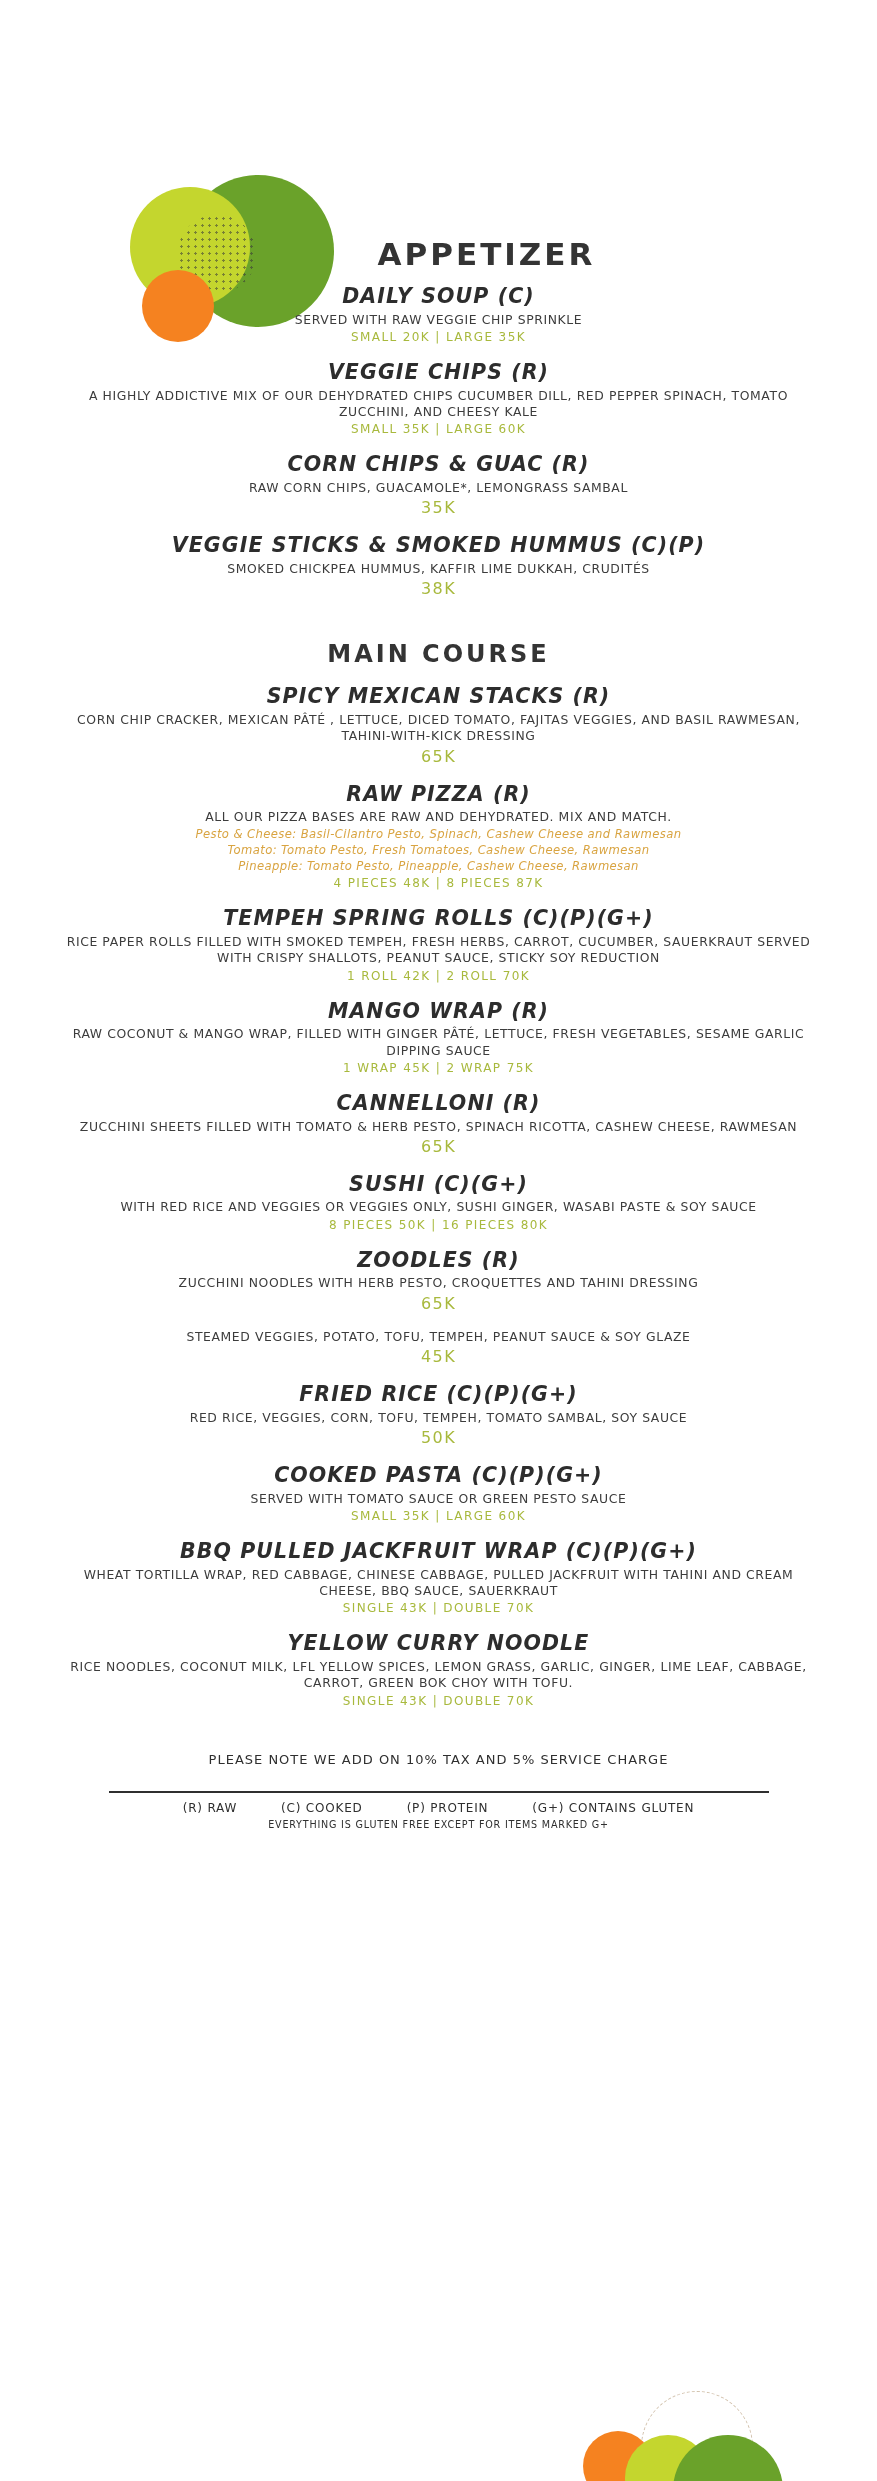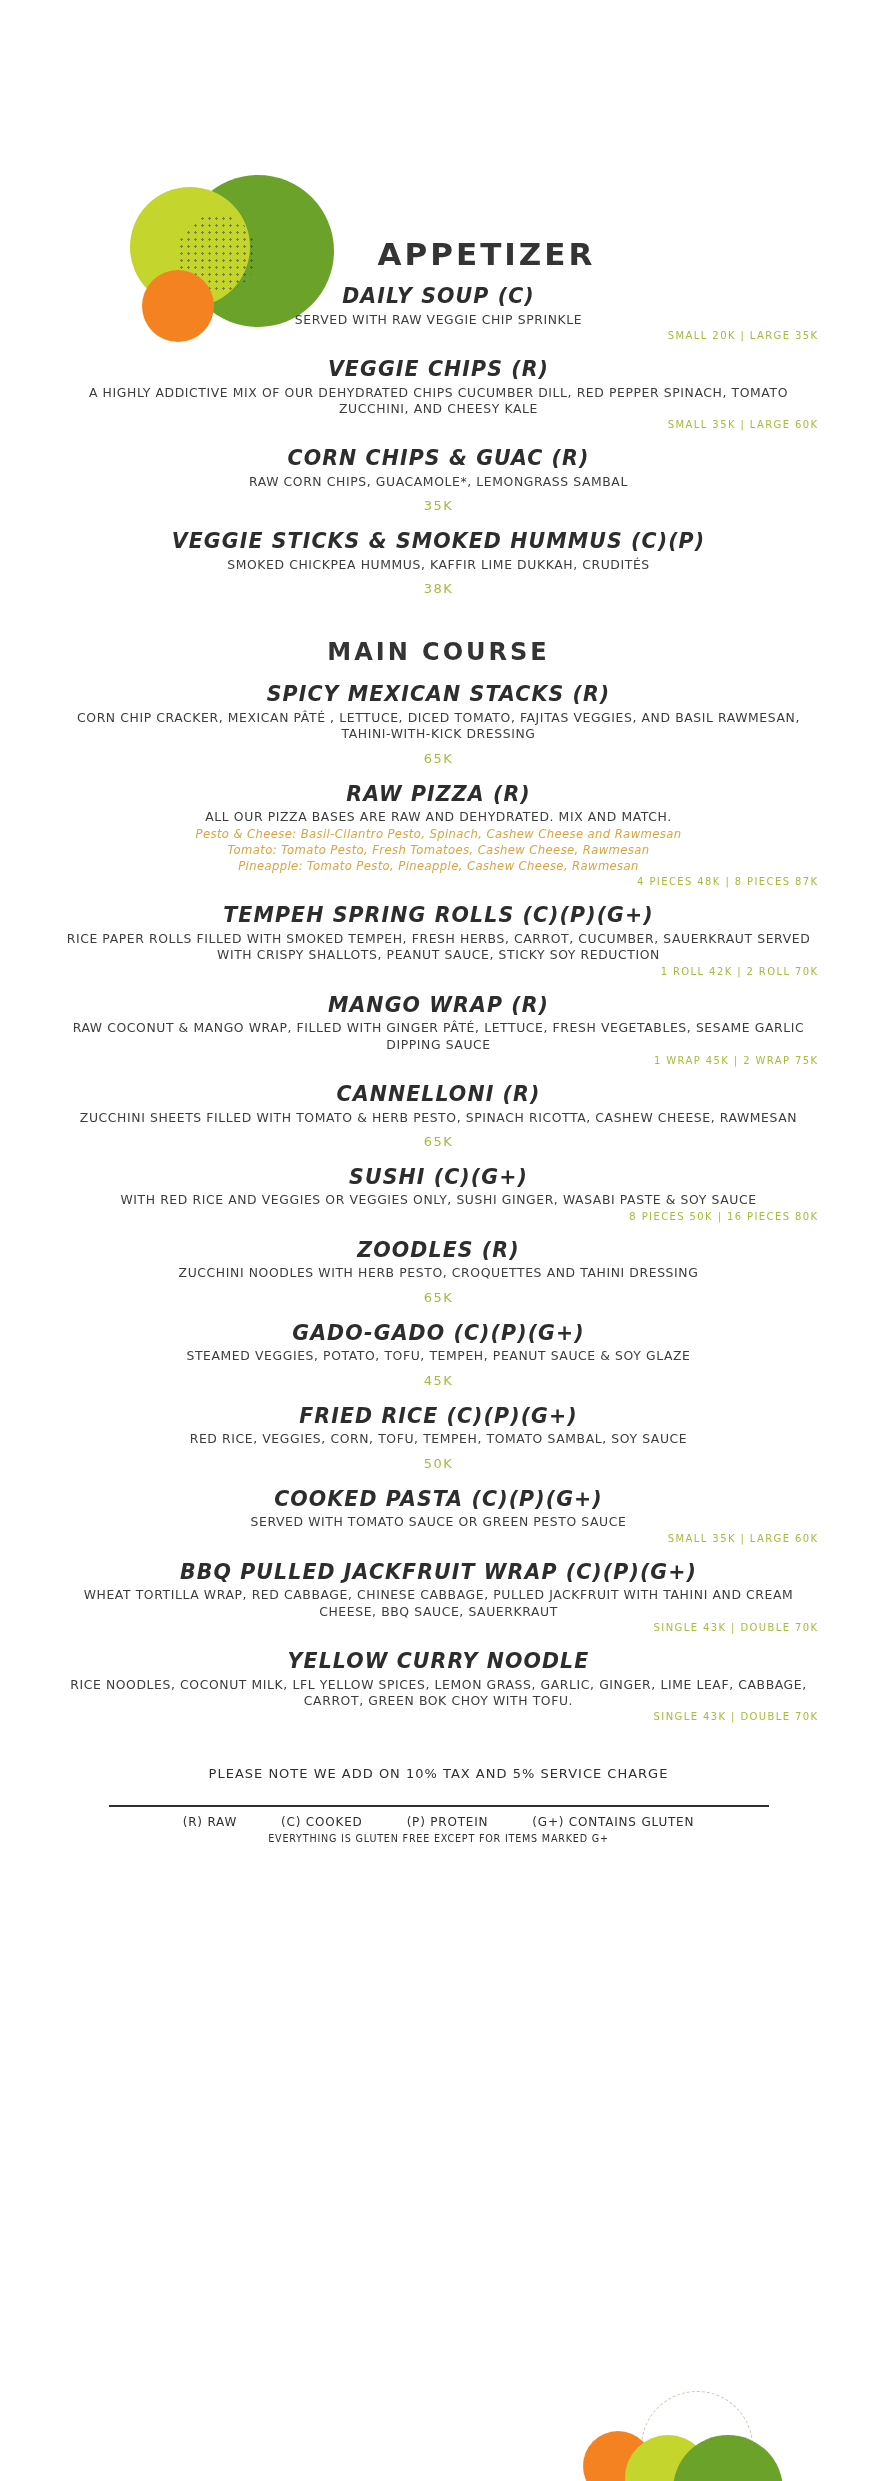--- a/index.html
+++ b/index.html
@@ -172,31 +172,30 @@
     text-transform: uppercase;
   }
   .item-note {
     font-size: 11.6px;
     font-style: italic;
     color: #d9a441;
     letter-spacing: .4px;
     line-height: 1.4;
   }
   .item-variants {
-    font-size: 10px;
+    font-size: 12px;
     letter-spacing: 1.4px;
     color: #a8b93d;
     margin-top: 2px;
-    text-align: right;
   }
   .item-price {
-    font-size: 13px;
+    font-size: 16px;
     letter-spacing: 1.4px;
     color: #a8b93d;
-    margin-top: 8px;
+    margin-top: 2px;
   }
 
   
   .footer {
     margin: 44px auto 0 auto;
     width: 660px;
     text-align: center;
     position: relative;
     z-index: 3;
   }
@@ -311,21 +310,20 @@
       <div class="item-variants">8 PIECES  50K   |   16 PIECES  80K</div>
     </div>
 
     <div class="item">
       <div class="item-name">ZOODLES (R)</div>
       <div class="item-desc">ZUCCHINI NOODLES WITH HERB PESTO, CROQUETTES AND TAHINI DRESSING</div>
       <div class="item-price">65K</div>
     </div>
 
     <div class="item">
-      <div class="item-name">GADO-GADO (C)(P)(G+)</div>
       <div class="item-desc">STEAMED VEGGIES, POTATO, TOFU, TEMPEH, PEANUT SAUCE &amp; SOY GLAZE</div>
       <div class="item-price">45K</div>
     </div>
 
     <div class="item">
       <div class="item-name">FRIED RICE (C)(P)(G+)</div>
       <div class="item-desc">RED RICE, VEGGIES, CORN, TOFU, TEMPEH, TOMATO SAMBAL, SOY SAUCE</div>
       <div class="item-price">50K</div>
     </div>
 

